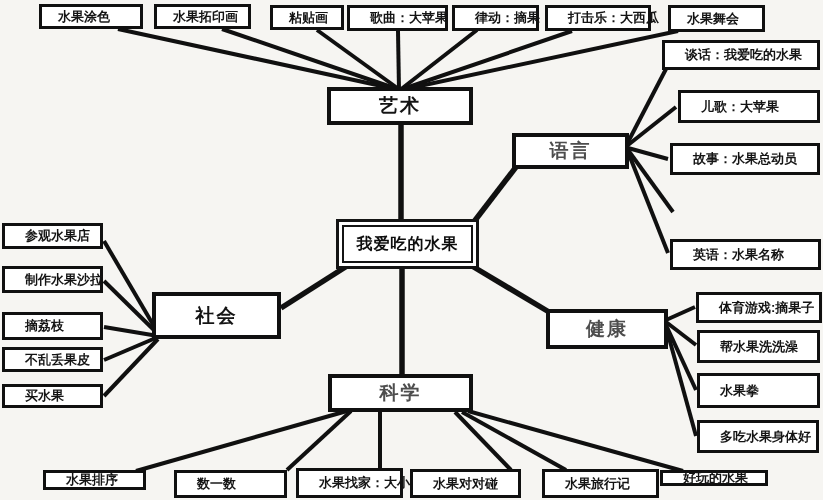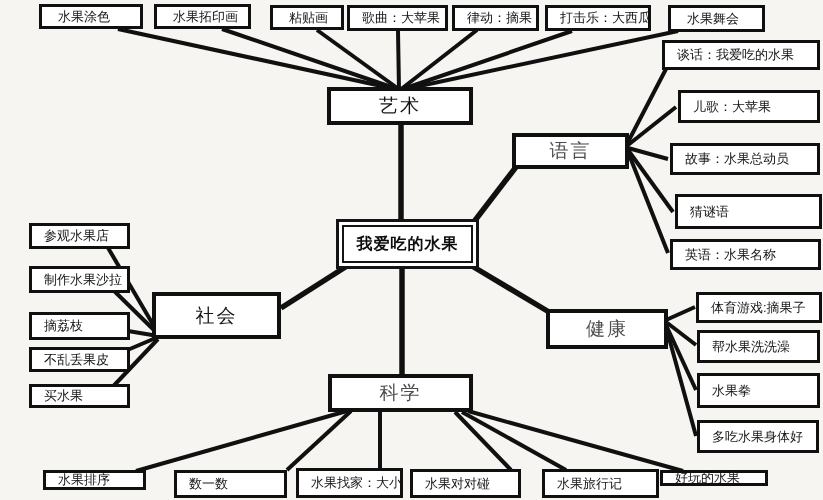--- a/index.html
+++ b/index.html
@@ -7,25 +7,25 @@
     position:relative;width:823px;height:500px;overflow:hidden;
     background:#f6f5f2;
     font-family:"Liberation Sans","DejaVu Sans",sans-serif;
   }
   .wires{position:absolute;left:0;top:0;width:823px;height:500px;}
   .wires line{stroke:#101010;stroke-linecap:butt;}
   .wires line.main{stroke-width:5.5;}
   .wires line.sub{stroke-width:4;}
   .node{
     position:absolute;box-sizing:border-box;background:#ffffff;
-    display:flex;align-items:center;color:#141414;font-weight:normal;
+    display:flex;align-items:center;color:#141414;font-weight:bold;
   }
-  .leaf{border:3px solid #101010;font-size:13px;padding-left:12px;white-space:nowrap;}
+  .leaf{border:3px solid #101010;font-size:13px;padding-left:20px;white-space:nowrap;}
   .leaf.pad-lg{padding-left:16px;}
-  .leaf.pad-sm{padding-left:12px;margin-left:27px;}
+  .leaf.pad-sm{padding-left:20px;}
   .branch{border:4px solid #101010;justify-content:center;padding-left:0;
           font-size:19px;letter-spacing:2px;}
   .branch.muted{color:#4d4d4d;}
   .center-node{
     position:absolute;box-sizing:border-box;background:#fff;
     border:3px solid #141414;padding:3px;
   }
   .center-inner{
     width:100%;height:100%;box-sizing:border-box;border:2px solid #141414;
     display:flex;align-items:center;justify-content:center;
@@ -92,21 +92,20 @@
   <div class="node leaf pad-lg" style="left:270px;top:5px;width:74px;height:25px">粘贴画</div>
   <div class="node leaf pad-lg" style="left:154px;top:4px;width:97px;height:25px">水果拓印画</div>
   <div class="node leaf" style="left:347px;top:5px;width:101px;height:26px">歌曲：大苹果</div>
   <div class="node leaf" style="left:452px;top:5px;width:87px;height:26px">律动：摘果</div>
   <div class="node leaf" style="left:545px;top:5px;width:106px;height:26px">打击乐：大西瓜</div>
   <div class="node leaf pad-lg" style="left:668px;top:5px;width:97px;height:27px">水果舞会</div>
 
   <div class="node leaf" style="left:662px;top:40px;width:158px;height:30px">谈话：我爱吃的水果</div>
   <div class="node leaf" style="left:678px;top:90px;width:142px;height:33px">儿歌：大苹果</div>
   <div class="node leaf" style="left:670px;top:143px;width:150px;height:32px">故事：水果总动员</div>
-  <div class="node leaf" style="left:675px;top:194px;width:147px;height:35px">猜谜语</div>
   <div class="node leaf" style="left:670px;top:239px;width:151px;height:31px">英语：水果名称</div>
 
   <div class="node leaf pad-sm" style="left:2px;top:223px;width:101px;height:26px">参观水果店</div>
   <div class="node leaf pad-sm" style="left:2px;top:266px;width:101px;height:27px">制作水果沙拉</div>
   <div class="node leaf pad-sm" style="left:2px;top:312px;width:101px;height:28px">摘荔枝</div>
   <div class="node leaf pad-sm" style="left:2px;top:347px;width:101px;height:25px">不乱丢果皮</div>
   <div class="node leaf pad-sm" style="left:2px;top:384px;width:101px;height:24px">买水果</div>
 
   <div class="node leaf" style="left:696px;top:292px;width:126px;height:31px">体育游戏:摘果子</div>
   <div class="node leaf" style="left:697px;top:330px;width:123px;height:33px">帮水果洗洗澡</div>

